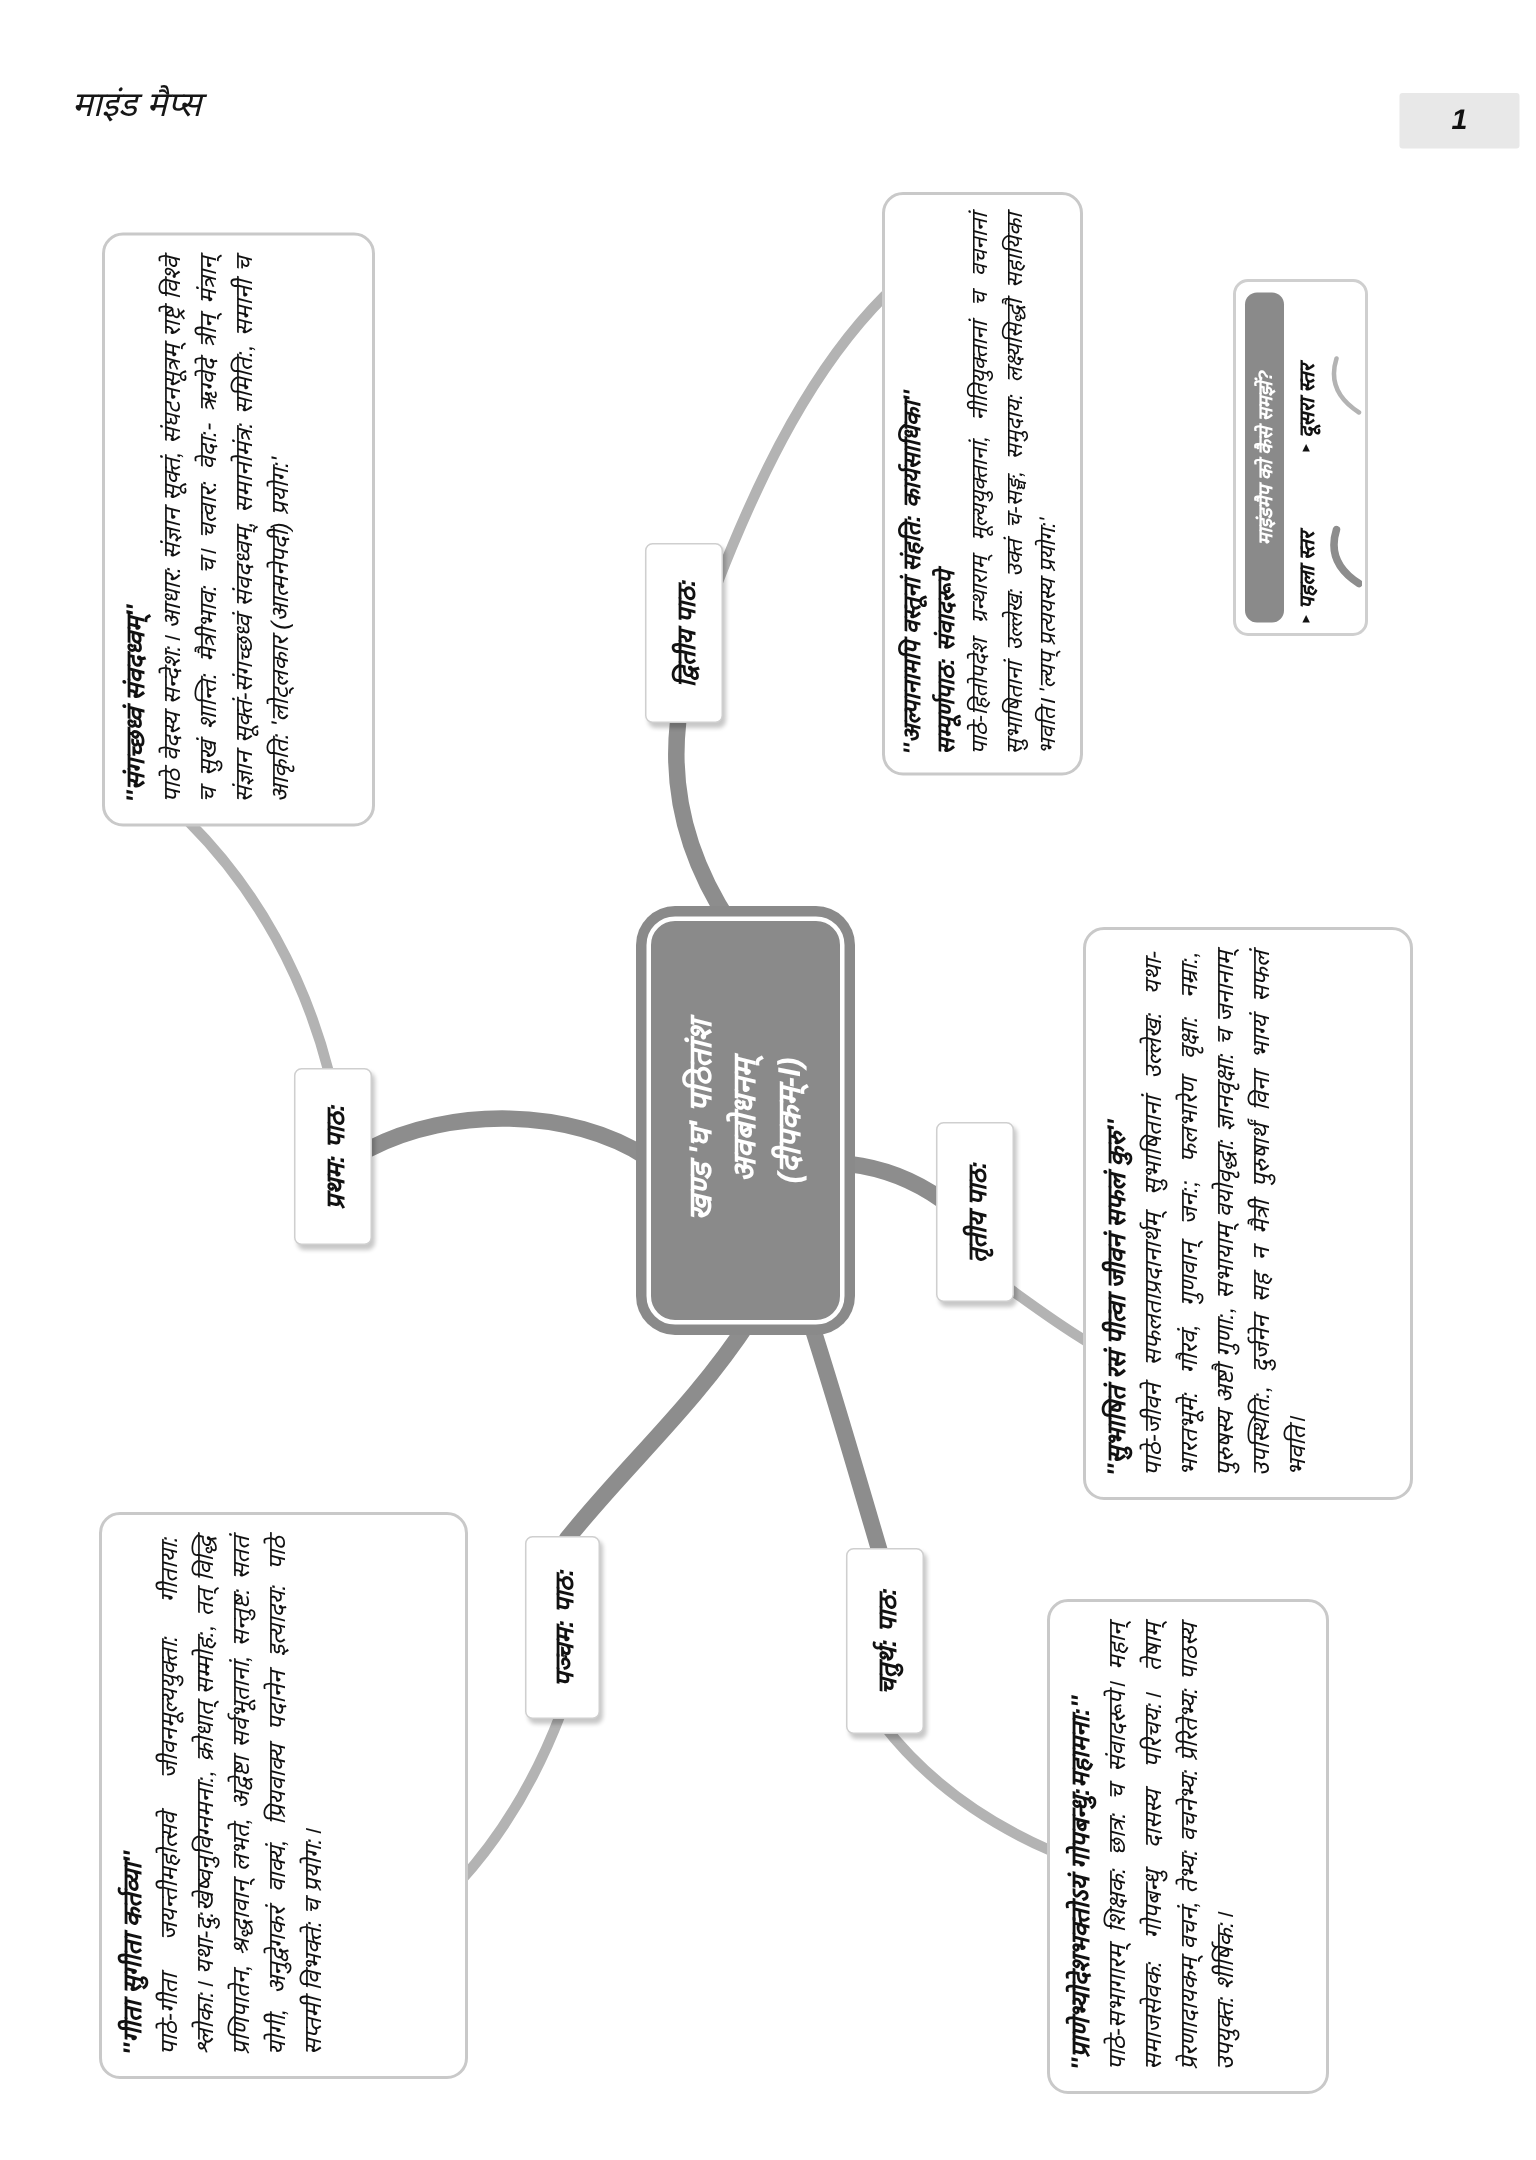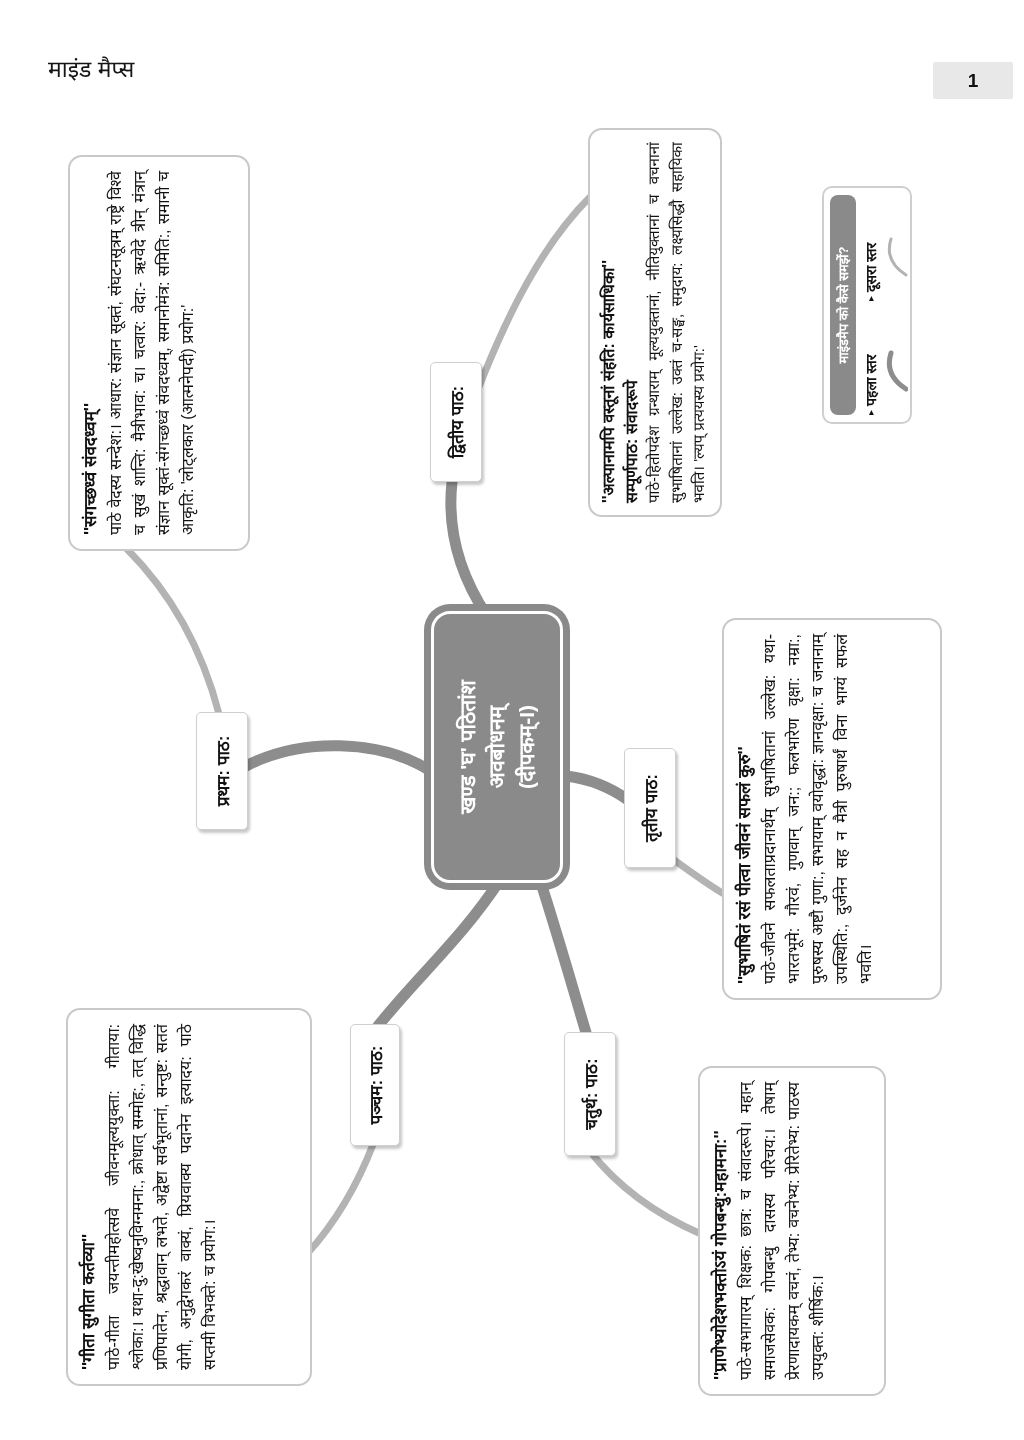--- a/index.html
+++ b/index.html
@@ -1,17 +1,17 @@
 <!DOCTYPE html>
 <html><head>
 <meta charset="utf-8">
 <style>
   html,body{margin:0;padding:0;background:#fff;}
   .canvas{position:relative;width:1024px;height:1440px;background:#fff;overflow:hidden;
-          font-family:"Liberation Sans","DejaVu Sans",sans-serif;color:#111;}
+          font-family:"Liberation Sans","DejaVu Sans",sans-serif;color:#111;font-style:italic;}
   .hdr{position:absolute;left:48px;top:52px;font-size:23px;font-weight:500;color:#161616;}
   .pagenum{position:absolute;left:933px;top:62px;width:80px;height:37px;background:#e8e8e8;
            display:flex;align-items:center;justify-content:center;font-size:19px;font-weight:bold;border-radius:2px;}
   .links{position:absolute;left:0;top:0;}
   
   .rot{position:absolute;left:0;transform-origin:0 0;transform:rotate(-90deg);box-sizing:border-box;}
   .mapbox{position:absolute;background:#fff;border:2.5px solid #c9c9c9;border-radius:14px;}
   .boxrot{padding:9px 14px;}
   .btitle{font-weight:bold;font-size:17px;line-height:1.45;}
   .bsub{font-weight:bold;font-size:16px;line-height:1.45;}

